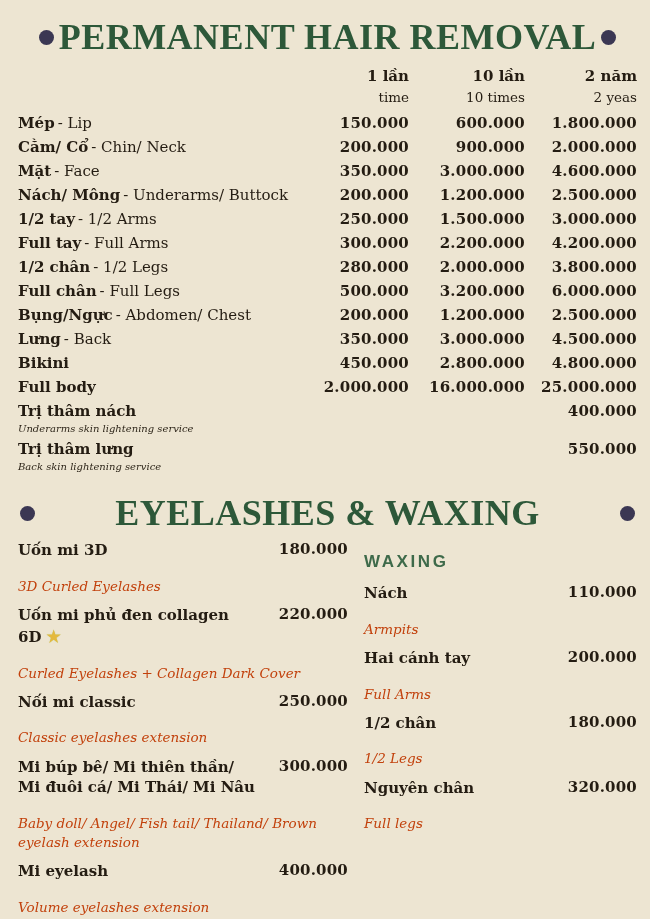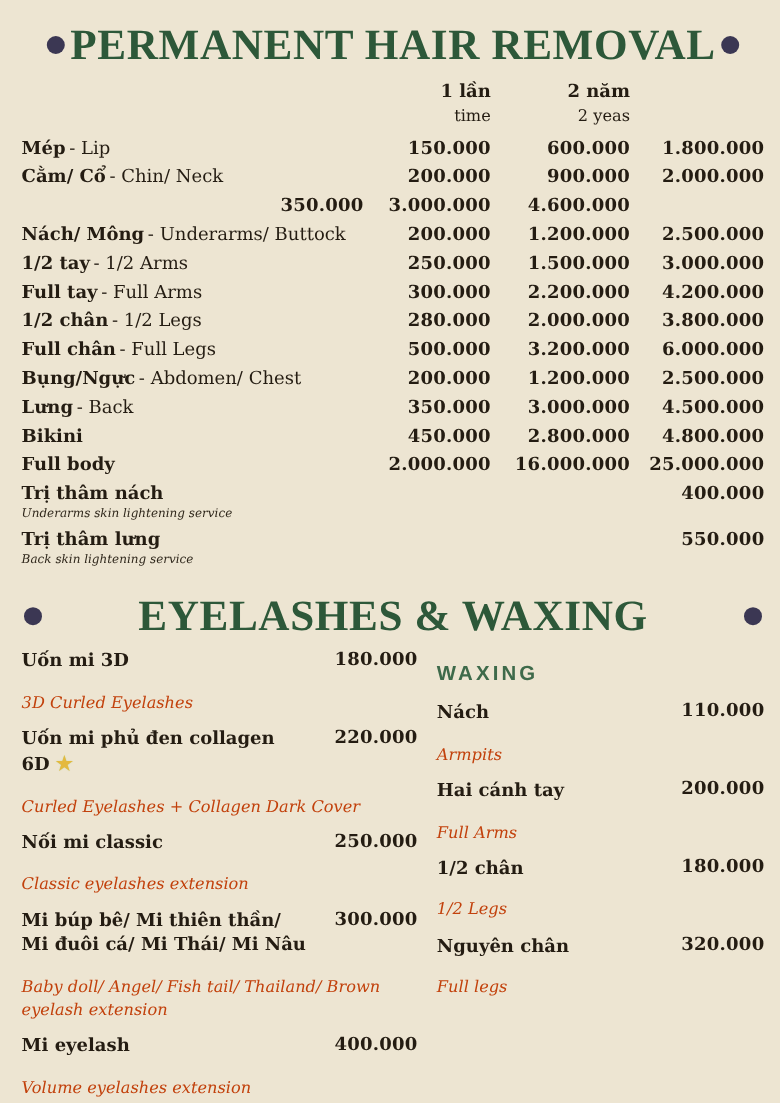--- a/index.html
+++ b/index.html
@@ -72,20 +72,24 @@
   </header>
 
   <div class="price-table">
     <div class="trow thead-row">
       <div class="cell name"></div>
       <div class="cell">
         <div class="h-vi">1 lần</div>
         <div class="h-en">time</div>
       </div>
       <div class="cell">
+        <div class="h-vi">10 lần</div>
+        <div class="h-en">10 times</div>
+      </div>
+      <div class="cell">
         <div class="h-vi">2 năm</div>
         <div class="h-en">2 yeas</div>
       </div>
     </div>
 
     <div>
   <div class="trow">
     <div class="cell name">
       <span class="vi">Mép</span><span class="en">- Lip</span>
     </div>
@@ -97,20 +101,23 @@
   <div class="trow">
     <div class="cell name">
       <span class="vi">Cằm/ Cổ</span><span class="en">- Chin/ Neck</span>
     </div>
     <div class="cell num">200.000</div>
     <div class="cell num">900.000</div>
     <div class="cell num">2.000.000</div>
   </div>
 
   <div class="trow">
+    <div class="cell name">
+      <span class="vi">Mặt</span><span class="en">- Face</span>
+    </div>
     <div class="cell num">350.000</div>
     <div class="cell num">3.000.000</div>
     <div class="cell num">4.600.000</div>
   </div>
 
   <div class="trow">
     <div class="cell name">
       <span class="vi">Nách/ Mông</span><span class="en">- Underarms/ Buttock</span>
     </div>
     <div class="cell num">200.000</div>

